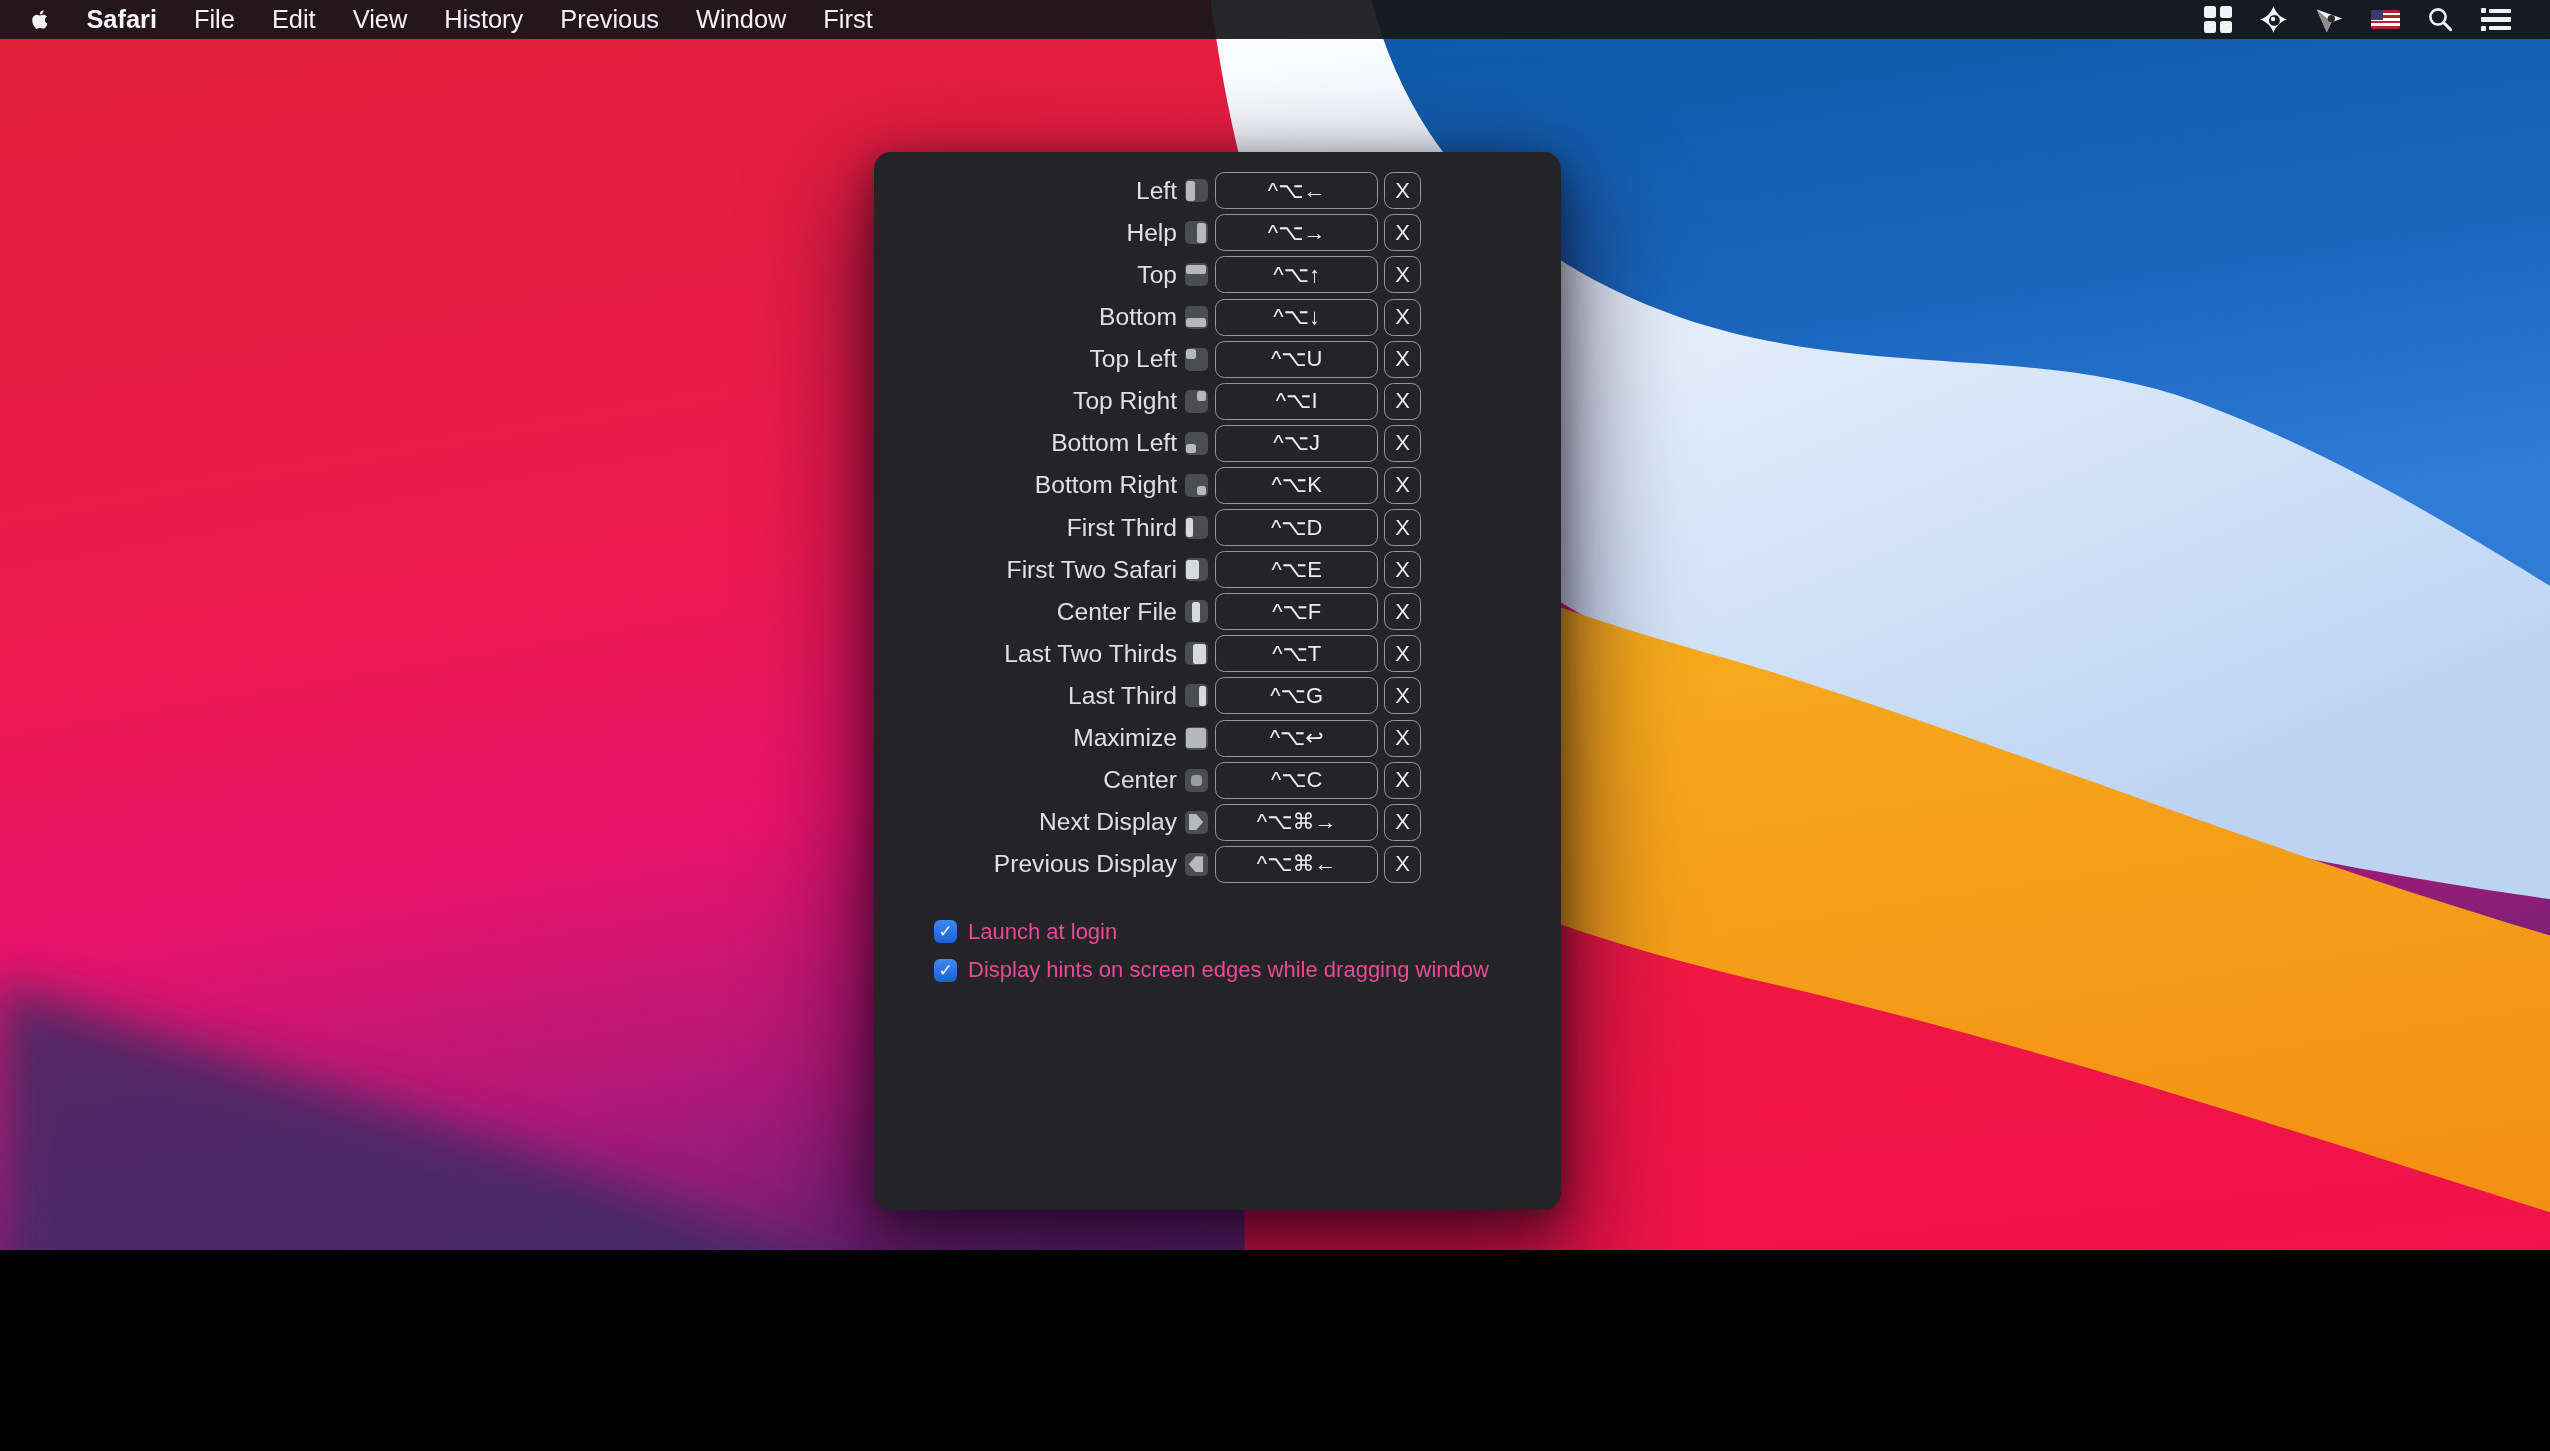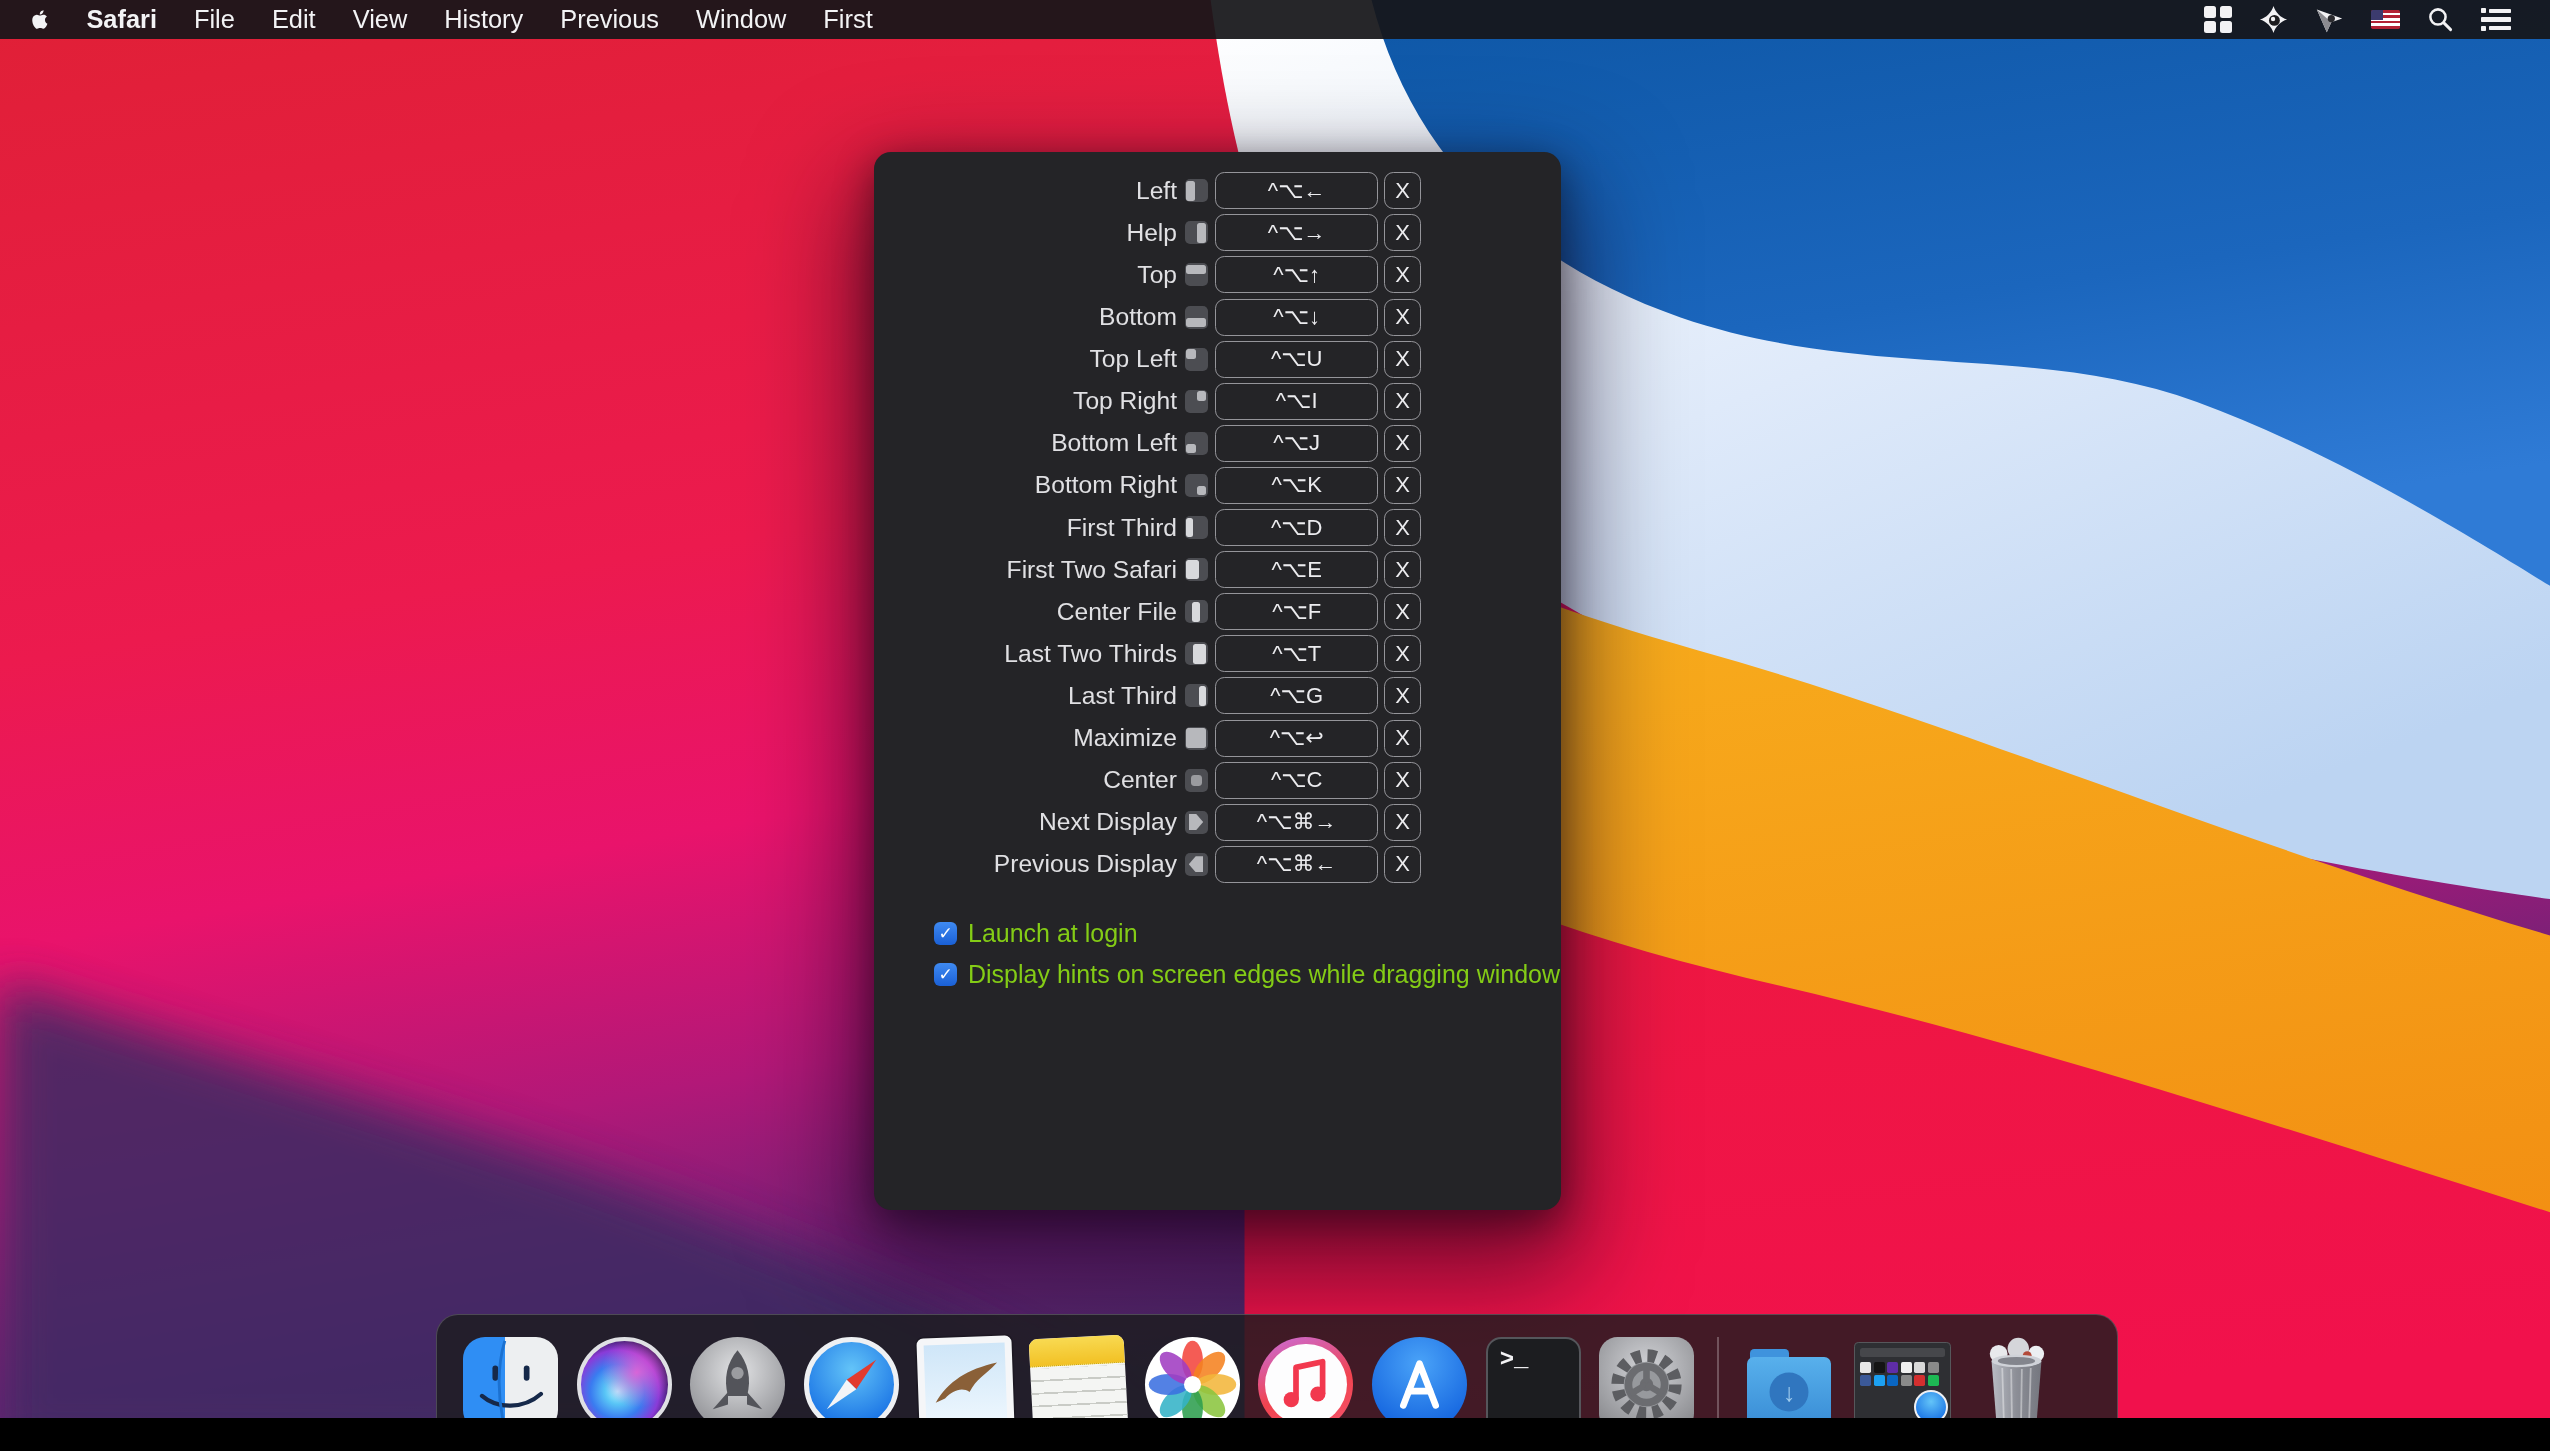--- a/index.html
+++ b/index.html
@@ -1,17 +1,17 @@
 <!DOCTYPE html>
 <html style="font-size:13.5px"><head>
 <meta charset="utf-8">
 <style>
   html,body{margin:0;padding:0;background:#000;}
   *{box-sizing:border-box;}
-  #screen{position:relative;width:2550px;height:1418px;overflow:hidden;
+  #screen{position:relative;width:2550px;height:1250px;overflow:hidden;
           font-family:"Liberation Sans",sans-serif;}
 
   
   #wallpaper{position:absolute;inset:0;}
 
   
   #menubar{position:absolute;top:0;left:0;right:0;height:39px;
            background:rgba(22,22,25,0.93);display:flex;align-items:center;
            padding:0 39px 0 25.4px;color:#f3f3f5;font-size:25.4px;}
   .apple-wrap{width:29px;height:29px;margin-right:32px;display:flex;align-items:center;justify-content:center;}
@@ -76,21 +76,21 @@
       background:transparent;border:1.7px solid #95959a;color:#ececef;font-size:22px;
       font-family:"Liberation Sans",sans-serif;display:flex;align-items:center;justify-content:center;}
   .clear-btn{margin-left:6px;width:37px;height:37px;border-radius:9.3px;background:transparent;
       border:1.7px solid #95959a;color:#ececef;font-size:22px;font-weight:300;
       font-family:"Liberation Sans",sans-serif;display:flex;align-items:center;justify-content:center;}
 
   #checks{margin-left:60px;margin-top:36px;}
   .cb-row{display:flex;align-items:center;margin-bottom:12.7px;}
   .cb{width:23px;height:23px;border-radius:6px;background:linear-gradient(#3f8af1,#1a60d6);
       display:flex;align-items:center;justify-content:center;color:#fff;font-size:17px;flex:0 0 auto;}
-  .cb-label{margin-left:11px;font-size:25px;color:#84cc16;}
+  .cb-label{margin-left:11px;font-size:22px;color:#ec4899;}
 
   
   #dock{position:absolute;left:436px;top:1314px;width:1682px;height:137px;
         background:rgba(28,28,31,0.82);border:0.8px solid rgba(130,130,136,0.45);border-bottom:none;
         border-radius:22px 22px 0 0;display:flex;align-items:center;padding:3.4px 17px 0 17px;}
   .dock-item{position:relative;width:100px;height:100px;flex:0 0 auto;margin:0 6.8px;
              display:flex;align-items:center;justify-content:center;}
   .dock-item .dot{position:absolute;left:50%;bottom:-13.5px;width:6.8px;height:6.8px;border-radius:50%;
              background:#cfcfd2;transform:translateX(-50%);}
   .dock-sep{width:1.7px;height:95px;background:rgba(255,255,255,0.25);margin:0 13.5px;flex:0 0 auto;}

